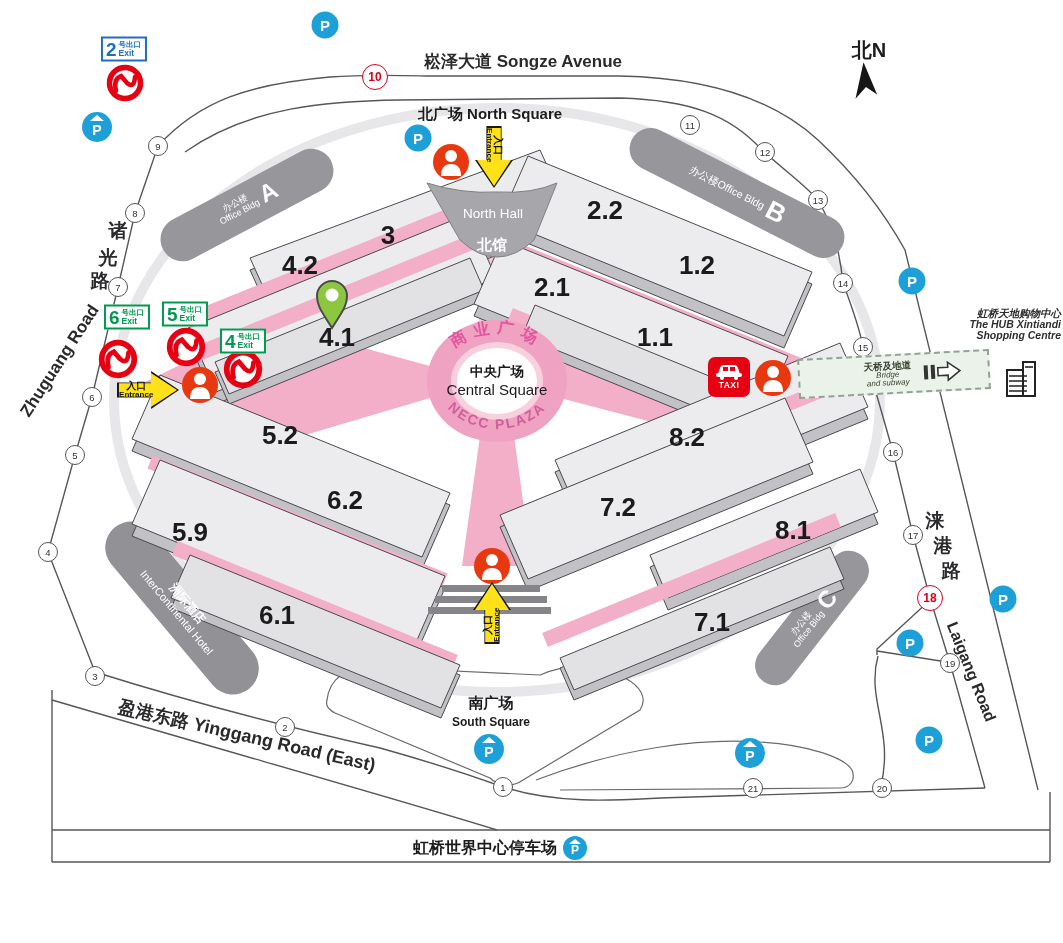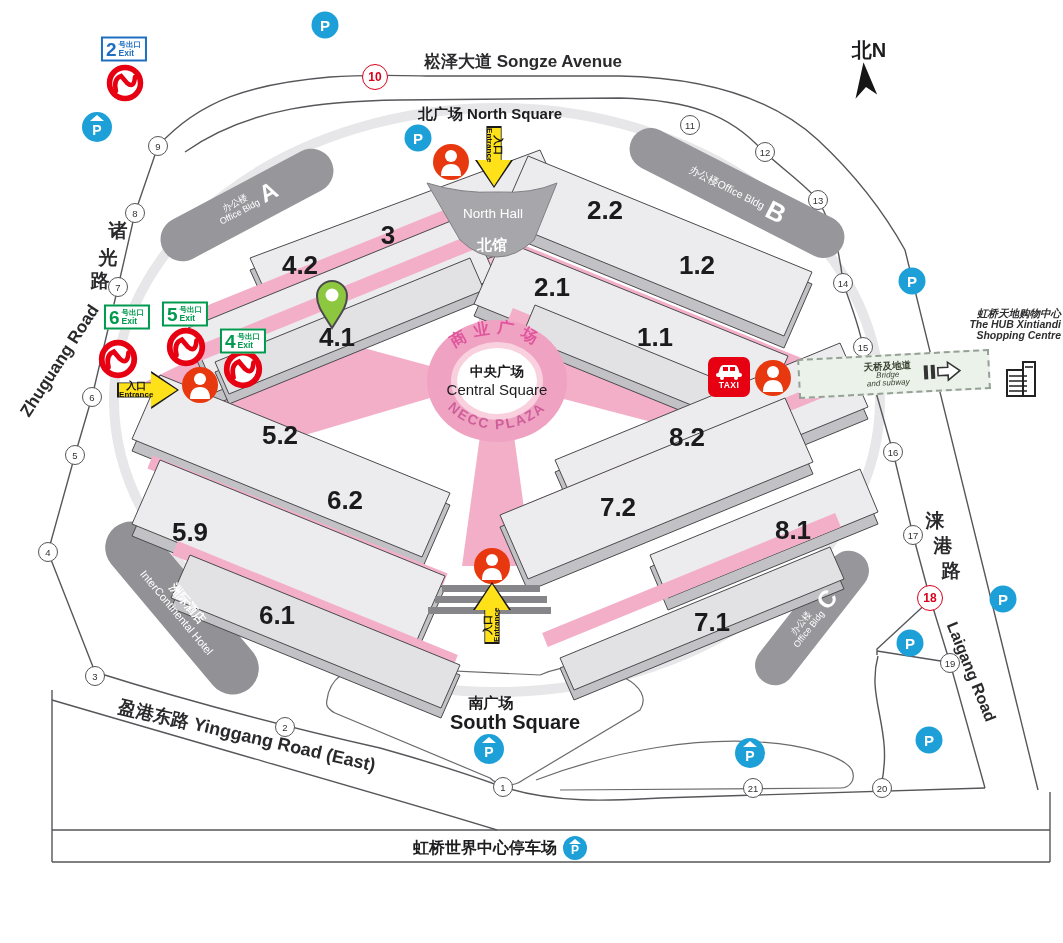--- a/index.html
+++ b/index.html
@@ -171,21 +171,21 @@
     <span style="font-size:16px;font-weight:600;">虹桥世界中心停车场</span>
     <span class="pcirc" style="position:relative;width:24px;height:24px;font-size:12px;transform:none;">
       <span class="roof" style="border-left:6px solid transparent;border-right:6px solid transparent;border-bottom:5px solid #fff;"></span>
       <span style="margin-top:4px;">P</span>
     </span>
   </div>
 
   <div class="lbl whitebig" style="left:492px;top:197px;font-size:15px;font-weight:bold;margin-top:48px;">北馆</div>
   <div class="lbl whitebig" style="left:493px;top:213px;font-size:13.5px;">North Hall</div>
   <div class="lbl" style="left:491px;top:703px;font-size:15px;font-weight:bold;">南广场</div>
-  <div class="lbl" style="left:491px;top:722px;font-size:20px;font-weight:bold;margin-left:24px;">South Square</div>
+  <div class="lbl" style="left:491px;top:722px;font-size:12px;font-weight:bold;">South Square</div>
   <div class="lbl" style="left:497px;top:372px;font-size:13.5px;font-weight:bold;">中央广场</div>
   <div class="lbl" style="left:497px;top:389px;font-size:15px;">Central Square</div>
 
   <div class="lbl" style="left:869px;top:50px;font-size:20px;font-weight:bold;">北N</div>
 
   <div class="hall-lbl" style="left:388px;top:235px;">3</div>
   <div class="hall-lbl" style="left:300px;top:265px;">4.2</div>
   <div class="hall-lbl" style="left:337px;top:337px;">4.1</div>
   <div class="hall-lbl" style="left:605px;top:210px;">2.2</div>
   <div class="hall-lbl" style="left:552px;top:287px;">2.1</div>

